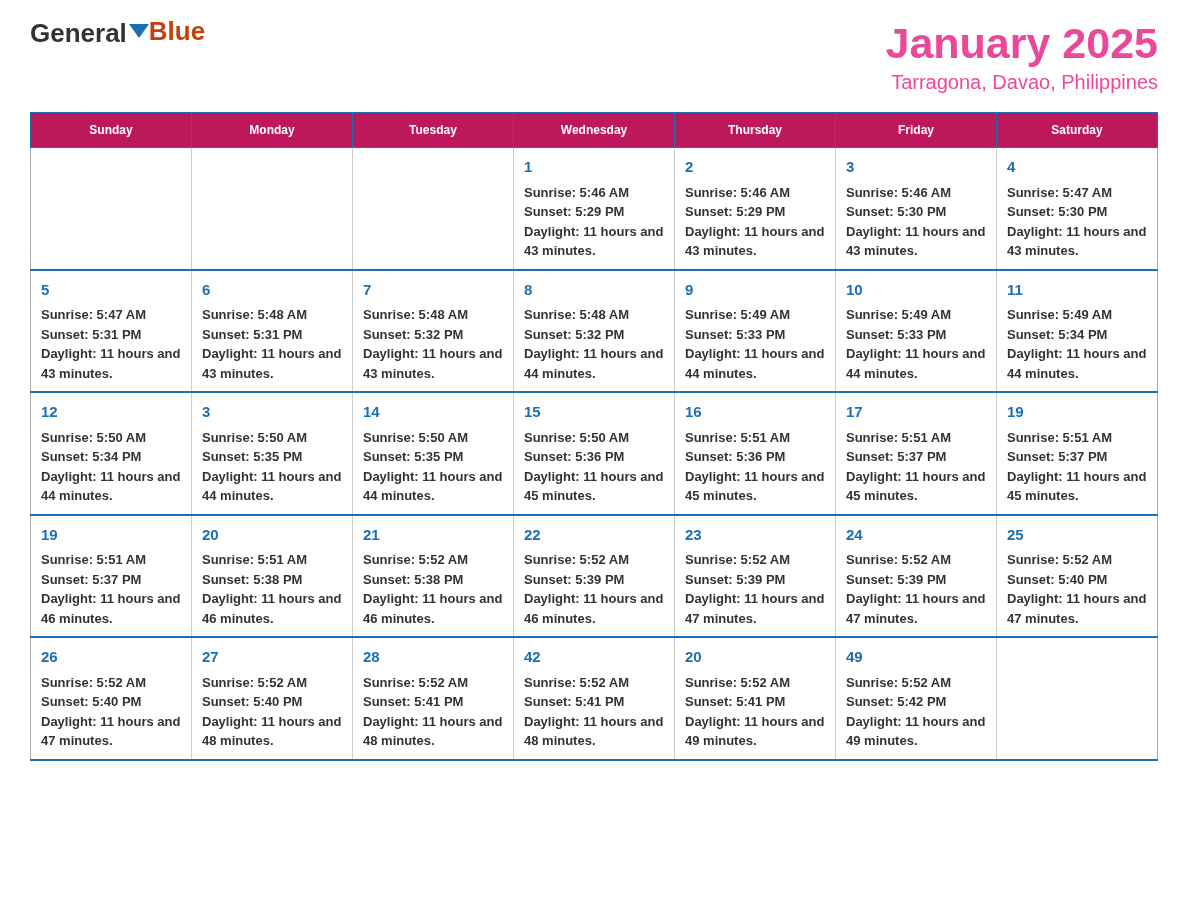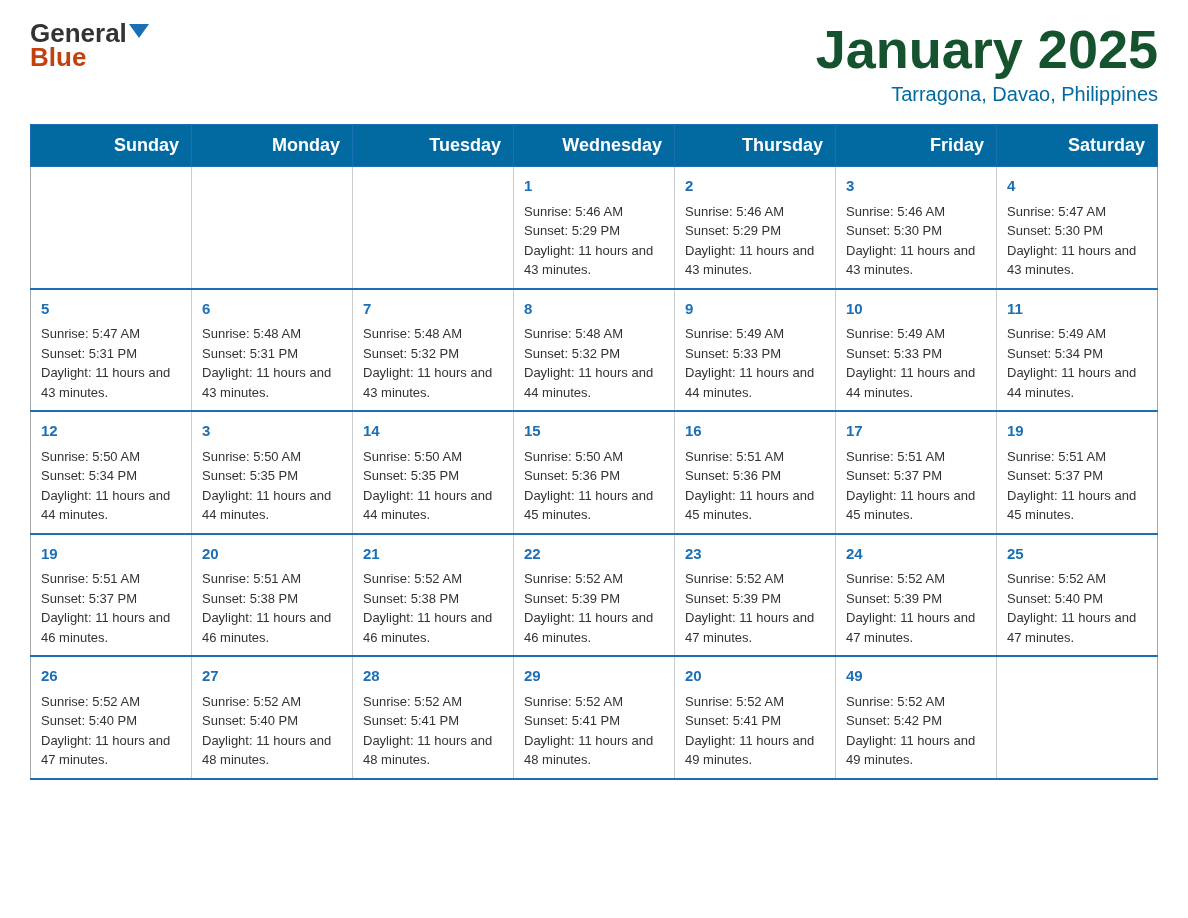--- a/index.html
+++ b/index.html
@@ -12,21 +12,21 @@
       padding: 20px 30px;
     }
     .header {
       display: flex;
       justify-content: space-between;
       align-items: flex-start;
       margin-bottom: 18px;
     }
     .logo {
       display: flex;
-      flex-direction: column;
+      flex-direction: row;
       align-items: flex-start;
     }
     .logo-text {
       font-size: 26px;
       font-weight: bold;
       color: #333;
       line-height: 1;
     }
     .logo-text span {
       color: #1a6fb5;
@@ -40,42 +40,42 @@
       border-top: 14px solid #1a6fb5;
       margin-left: 2px;
       vertical-align: middle;
       position: relative;
       top: -4px;
     }
     .title-block {
       text-align: right;
     }
     .main-title {
-      font-size: 54px;
-      font-weight: bold;
-      color: #14532d;
+      font-size: 43px;
+      font-weight: bold;
+      color: #ec4899;
       line-height: 1.1;
     }
     .subtitle {
       font-size: 20px;
-      color: #0369a1;
+      color: #ec4899;
       margin-top: 4px;
     }
     .calendar {
       width: 100%;
       border-collapse: collapse;
       border: 1px solid #aaa;
     }
     .calendar thead tr th {
-      background-color: #0369a1;
+      background-color: #be185d;
       color: #fff;
-      font-size: 18px;
+      font-size: 12px;
       font-weight: bold;
       padding: 10px 12px;
-      text-align: right;
+      text-align: center;
       border: 1px solid #1a6fb5;
     }
     .calendar tbody tr {
       border-bottom: 2px solid #1a6fb5;
     }
     .calendar tbody tr td {
       vertical-align: top;
       padding: 8px 10px;
       border-right: 1px solid #ccc;
       font-size: 13px;
@@ -89,20 +89,21 @@
     .day-number {
       font-size: 15px;
       font-weight: bold;
       color: #1a6fb5;
       display: block;
       margin-bottom: 4px;
     }
     .day-info {
       color: #333;
       font-size: 13px;
+      font-weight: bold;
     }
     .empty-cell {
       background: #fff;
     }
   </style>
 </head>
 <body>
 
 <div class="header">
   <div class="logo">
@@ -304,21 +305,21 @@
 Sunset: 5:40 PM
 Daylight: 11 hours and 48 minutes.</div>
         </td>
         <td>
           <span class="day-number">28</span>
           <div class="day-info" style="white-space: pre-line;">Sunrise: 5:52 AM
 Sunset: 5:41 PM
 Daylight: 11 hours and 48 minutes.</div>
         </td>
         <td>
-          <span class="day-number">29</span>
+          <span class="day-number">42</span>
           <div class="day-info" style="white-space: pre-line;">Sunrise: 5:52 AM
 Sunset: 5:41 PM
 Daylight: 11 hours and 48 minutes.</div>
         </td>
         <td>
           <span class="day-number">20</span>
           <div class="day-info" style="white-space: pre-line;">Sunrise: 5:52 AM
 Sunset: 5:41 PM
 Daylight: 11 hours and 49 minutes.</div>
         </td>

